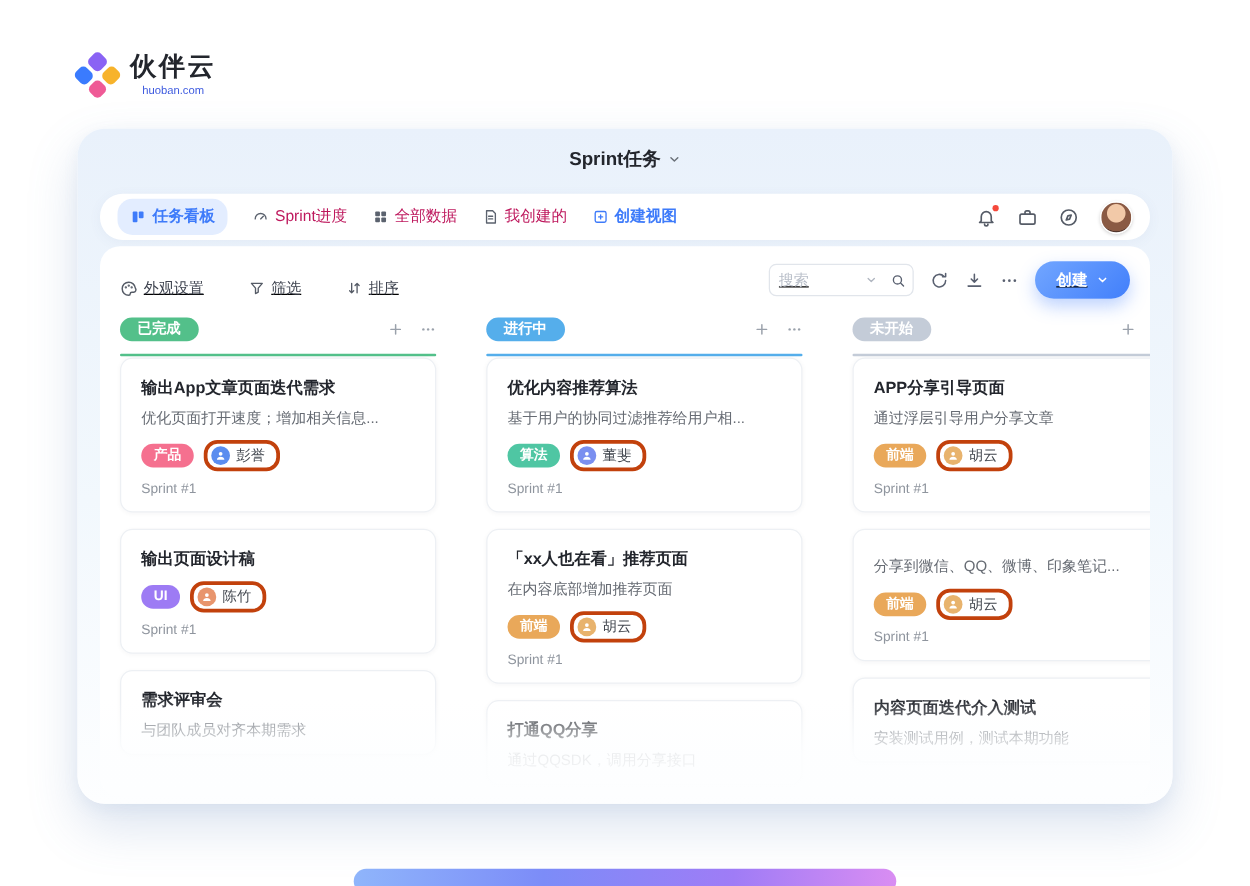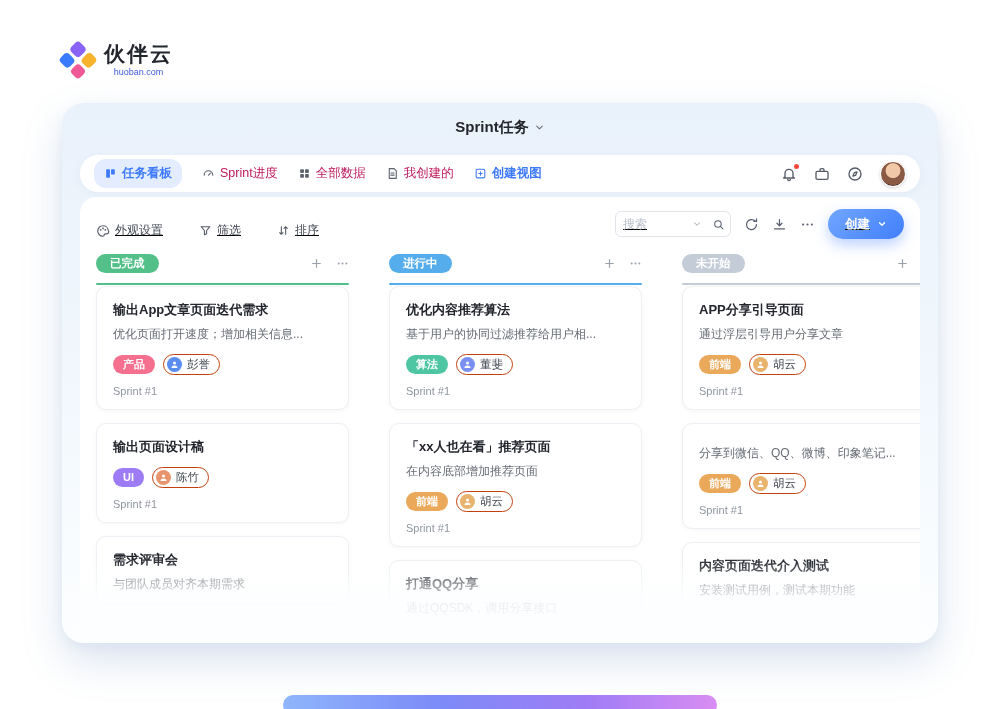--- a/index.html
+++ b/index.html
@@ -70,21 +70,21 @@
   .col-actions span { display:flex; cursor:pointer; }
   .col-line { height:2px; border-radius:1px; margin-top:9px; }
   .cards { margin-top:1px; display:flex; flex-direction:column; gap:13px; }
   .card { background:#fff; border:1px solid #edf0f4; border-radius:10px; padding:14px 16px 10px;
     box-shadow:0 1px 4px rgba(31,35,41,0.04); cursor:pointer; }
   .card-title { font-size:13px; font-weight:700; color:#23262d; line-height:18px; }
   .card-desc { margin-top:7px; font-size:12px; color:#666b73; line-height:17px;
     white-space:nowrap; overflow:hidden; text-overflow:ellipsis; }
   .card-meta { margin-top:11px; display:flex; align-items:center; gap:8px; height:21px; }
   .tag { color:#fff; font-size:11px; font-weight:700; padding:4px 10px; border-radius:10px; line-height:1; }
-  .assignee { display:flex; align-items:center; gap:5px; border:1px solid #c2410c; border-radius:11px;
+  .assignee { display:flex; align-items:center; gap:5px; border:3px solid #c2410c; border-radius:11px;
     padding:2px 9px 2px 3px; background:#fff; }
   .avatar { width:15px; height:15px; border-radius:50%; display:flex; align-items:center; justify-content:center; }
   .assignee-name { font-size:11.5px; color:#41464e; }
   .card-sprint { margin-top:9px; font-size:11px; color:#8f959e; line-height:15px; min-height:15px; }
 
   .fade { position:absolute; left:0; right:0; bottom:0; height:78px; pointer-events:none;
     background:linear-gradient(180deg,rgba(255,255,255,0) 0%,rgba(253,254,255,0.88) 55%,#fdfeff 100%); }
 
   
   .bottom-bar { position:absolute; left:283px; top:695px; width:434px; height:20px; border-radius:10px;

